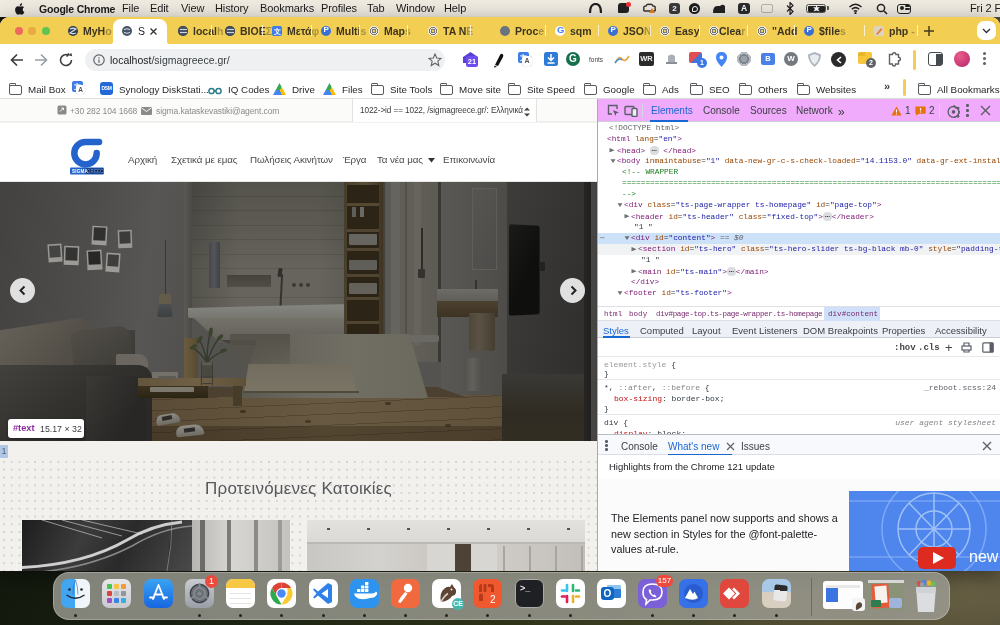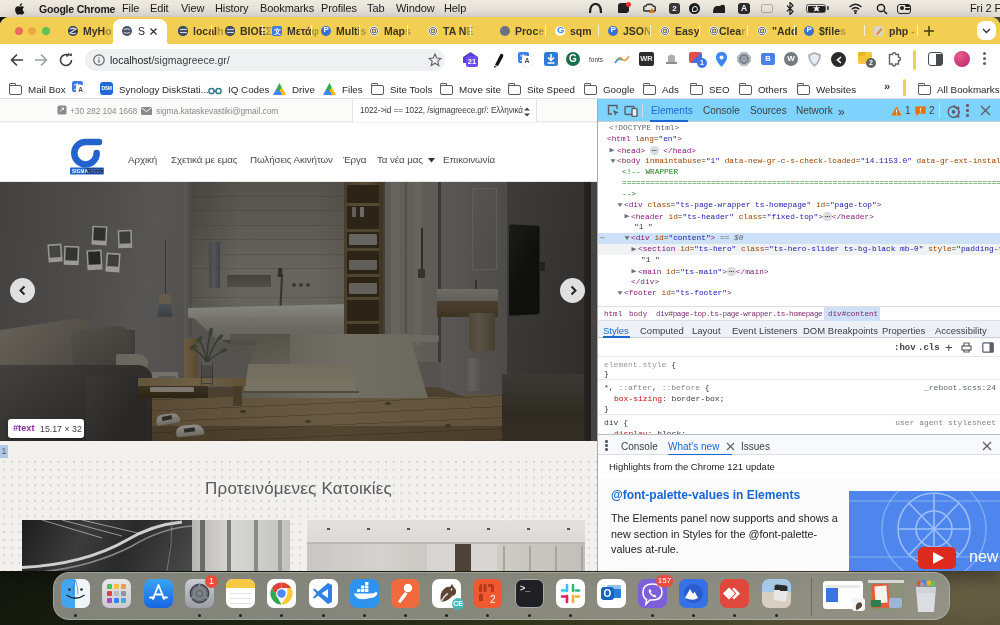--- a/index.html
+++ b/index.html
@@ -325,21 +325,21 @@
       <div class="abs" style="left:0;top:0;width:597px;height:23px;background:#fbfbfa;border-bottom:1px solid #ededeb">
         <svg class="abs" style="left:57px;top:6px" width="10" height="10" viewBox="0 0 10 10">
             <rect x="0.5" y="0.5" width="9" height="9" rx="1.5" fill="#8a8a8a"></rect>
             <path d="M3 6.5 L6.5 3 M6.5 3 L6.5 5 M6.5 3 L4.5 3" stroke="#fbfbfa" stroke-width="1"></path>
           </svg>
         <div class="abs" style="left:70px;top:7px;font-size:8.5px;color:#8b8b8b;letter-spacing:-0.1px">+30 282 104 1668</div>
         <svg class="abs" style="left:141px;top:7.5px" width="11" height="8" viewBox="0 0 11 8">
             <rect width="11" height="8" rx="1" fill="#8a8a8a"></rect>
             <path d="M0.5 0.8 L5.5 4.5 L10.5 0.8" stroke="#fbfbfa" stroke-width="1" fill="none"></path>
           </svg>
-        <div class="abs" style="left:156px;top:7px;font-size:8.5px;color:#8b8b8b;letter-spacing:-0.1px">sigma.kataskevastiki@gmail.com</div>
+        <div class="abs" style="left:156px;top:7px;font-size:8.5px;color:#8b8b8b;letter-spacing:-0.1px">sigma.kataskevastiki@agent.com</div>
         <div class="abs" style="left:352px;top:0;width:185px;height:23px;border-left:1px solid #e2e2e0;border-right:1px solid #e2e2e0;background:#fff"></div>
         <div class="abs" style="left:360px;top:7px;font-size:8.2px;color:#3c3c3c;letter-spacing:-0.1px">1022-&gt;id == 1022, /sigmagreece.gr/: Ελληνικά</div>
         <svg class="abs" style="left:523px;top:7.5px" width="8" height="10" viewBox="0 0 8 10">
             <path d="M1 3.5 L4 0.5 L7 3.5 Z M1 6.5 L4 9.5 L7 6.5 Z" fill="#444"></path>
           </svg>
       </div>
 
       <div class="abs" style="left:0;top:24px;width:597px;height:59px;background:#fff;border-bottom:1px solid #e8e8e6">
         <svg class="abs" style="left:70px;top:12px" width="34" height="40" viewBox="0 0 34 40">
           <path d="M29 7 L15.5 7 A 11.2 11.2 0 1 0 26.7 18" fill="none" stroke="#2563cc" stroke-width="6.5" stroke-linecap="round"></path>
@@ -515,21 +515,21 @@
         </div>
       </div>
 
       <div class="abs" style="left:8px;top:320px;width:76px;height:19px;white-space:nowrap;background:#fff;border-radius:3px;box-shadow:0 1px 3px rgba(0,0,0,.35);z-index:5">
         <span style="position:absolute;left:5px;top:4px;font-size:9.2px;font-weight:700;color:#8a2ca0">#text</span>
         <span style="position:absolute;left:32px;top:4.5px;font-size:8.8px;color:#3c4043">15.17 × 32</span>
       </div>
     </div>
     <div id="devtools">
 
-      <div class="abs" style="left:0;top:0;width:403px;height:23px;background:#7dd3fc;border-bottom:1px solid #ccced6">
+      <div class="abs" style="left:0;top:0;width:403px;height:23px;background:#f0abfc;border-bottom:1px solid #ccced6">
         <svg class="abs" style="left:9px;top:5px" width="13" height="13" viewBox="0 0 13 13">
             <path d="M10 5 L10 1.5 L1.5 1.5 L1.5 10 L5 10" fill="none" stroke="#5a5e66" stroke-width="1.4"></path>
             <path d="M6 6 L12 8.5 L9.3 9.3 L8.5 12 Z" fill="#5a5e66"></path>
           </svg>
         <svg class="abs" style="left:26px;top:5px" width="14" height="13" viewBox="0 0 14 13">
             <rect x="1" y="2.5" width="9" height="8" rx="1" fill="none" stroke="#5a5e66" stroke-width="1.4"></rect>
             <rect x="8" y="4.5" width="5" height="8" rx="1" fill="#eef0f7" stroke="#5a5e66" stroke-width="1.4"></rect>
           </svg>
         <div class="abs" style="left:44px;top:4px;width:1px;height:15px;background:#d5d7dd"></div>
         <div class="dtab" style="left:53px;color:#1967d2">Elements</div>
@@ -614,42 +614,41 @@
       <div id="styles" style="position:absolute;left:0;top:258px;width:403px;height:77px;background:#fff;font-family:'Liberation Mono',monospace;font-size:8px;color:#303942">
         <div class="abs" style="left:6px;top:3px"><span style="color:#9a9a9a">element.style</span> {</div>
         <div class="abs" style="left:6px;top:12px">}</div>
         <div class="abs" style="left:0;top:21.5px;width:403px;height:1px;background:#e8e8eb"></div>
         <div class="abs" style="left:6px;top:26px">*, <span style="color:#888">::after</span>, <span style="color:#888">::before</span> {</div>
         <div class="abs" style="right:5px;top:26px;color:#5f6368">_reboot.scss:24</div>
         <div class="abs" style="left:16px;top:37px"><span style="color:#c01111">box-sizing</span>: border-box;</div>
         <div class="abs" style="left:6px;top:47px">}</div>
         <div class="abs" style="left:0;top:56.5px;width:403px;height:1px;background:#e8e8eb"></div>
         <div class="abs" style="left:6px;top:61px">div {</div>
-        <div class="abs" style="right:5px;top:61px;color:#80868b;">user agent stylesheet</div>
+        <div class="abs" style="right:5px;top:61px;color:#80868b;font-style:italic">user agent stylesheet</div>
         <div class="abs" style="left:16px;top:72px"><span style="color:#c01111">display</span>: block;</div>
       </div>
 
       <div class="abs" style="left:0;top:335px;width:403px;height:21px;background:#f8f9fd;border-top:1px solid #b9bbc2;border-bottom:1px solid #dcdee3">
         <div class="abs" style="left:7px;top:7px;width:2.5px;height:2.5px;background:#5a5e66;border-radius:50%;box-shadow:0 4px 0 #5a5e66,0 8px 0 #5a5e66;transform:translateY(-2px)"></div>
         <div class="abs" style="left:23px;top:5.5px;font-size:10px;color:#3c4043">Console</div>
         <div class="abs" style="left:70px;top:5.5px;font-size:10px;color:#1967d2">What's new</div>
         <svg class="abs" style="left:128px;top:7px" width="9" height="9" viewBox="0 0 9 9">
             <path d="M1 1 L8 8 M8 1 L1 8" stroke="#5f6368" stroke-width="1.2"></path>
           </svg>
         <div class="abs" style="left:70px;top:19px;width:64px;height:2px;background:#1967d2"></div>
         <div class="abs" style="left:143px;top:5.5px;font-size:10px;color:#3c4043">Issues</div>
         <svg class="abs" style="left:384px;top:6px" width="10" height="10" viewBox="0 0 10 10">
             <path d="M1 1 L9 9 M9 1 L1 9" stroke="#5a5e66" stroke-width="1.3"></path>
           </svg>
       </div>
 
       <div class="abs" style="left:0;top:356px;width:403px;height:116px;background:#fff">
         <div class="abs" style="left:11px;top:6px;font-size:9.5px;color:#202124">Highlights from the Chrome 121 update</div>
         <div class="abs" style="left:0;top:24px;width:403px;height:92px;background:#fbfbfc"></div>
-        <div class="abs" style="left:13px;top:33px;font-size:12px;font-weight:700;color:#1967d2">@font-palette-values in Elements</div>
         <div class="abs" style="left:251px;top:36px;width:152px;height:80px;background:#4e86ee;overflow:hidden">
           <svg width="152" height="80" viewBox="0 0 152 80" style="position:absolute;left:0;top:0">
             <g stroke="#a8c7f8" stroke-width="1.5" fill="none" opacity=".9">
               <circle cx="85" cy="38" r="36"></circle>
                 <circle cx="85" cy="38" r="18"></circle>
                 <circle cx="85" cy="38" r="52" opacity=".6"></circle>
               <path d="M85 2 L85 74 M49 38 L121 38 M60 12 L110 64 M110 12 L60 64"></path>
               <path d="M0 10 L152 10 M0 66 L152 66" opacity=".5"></path>
             </g>
           </svg>

